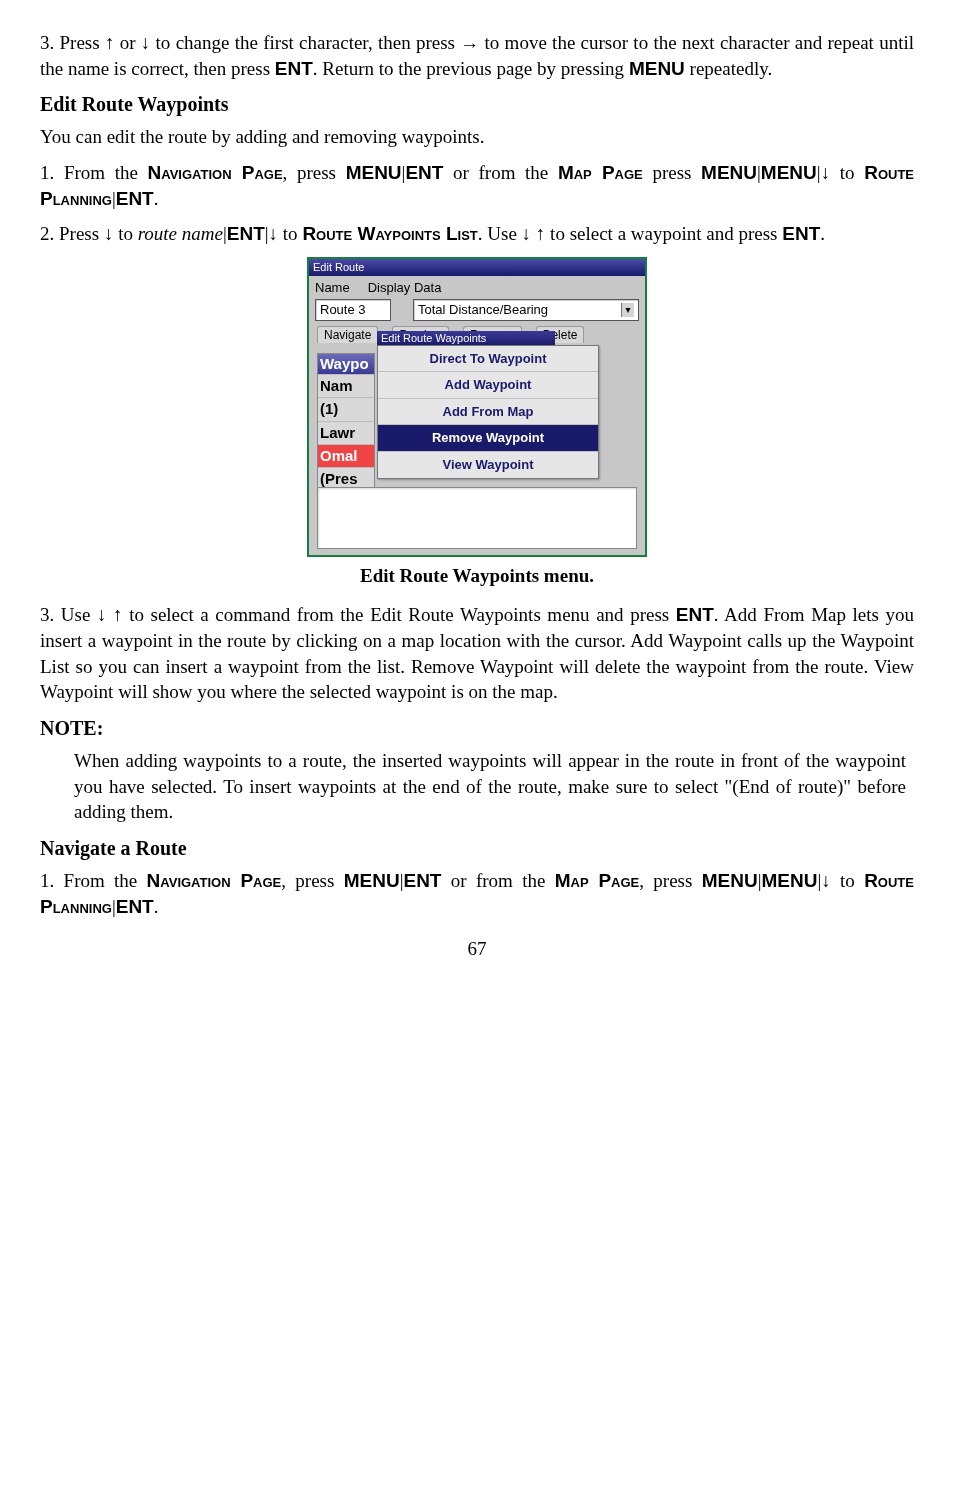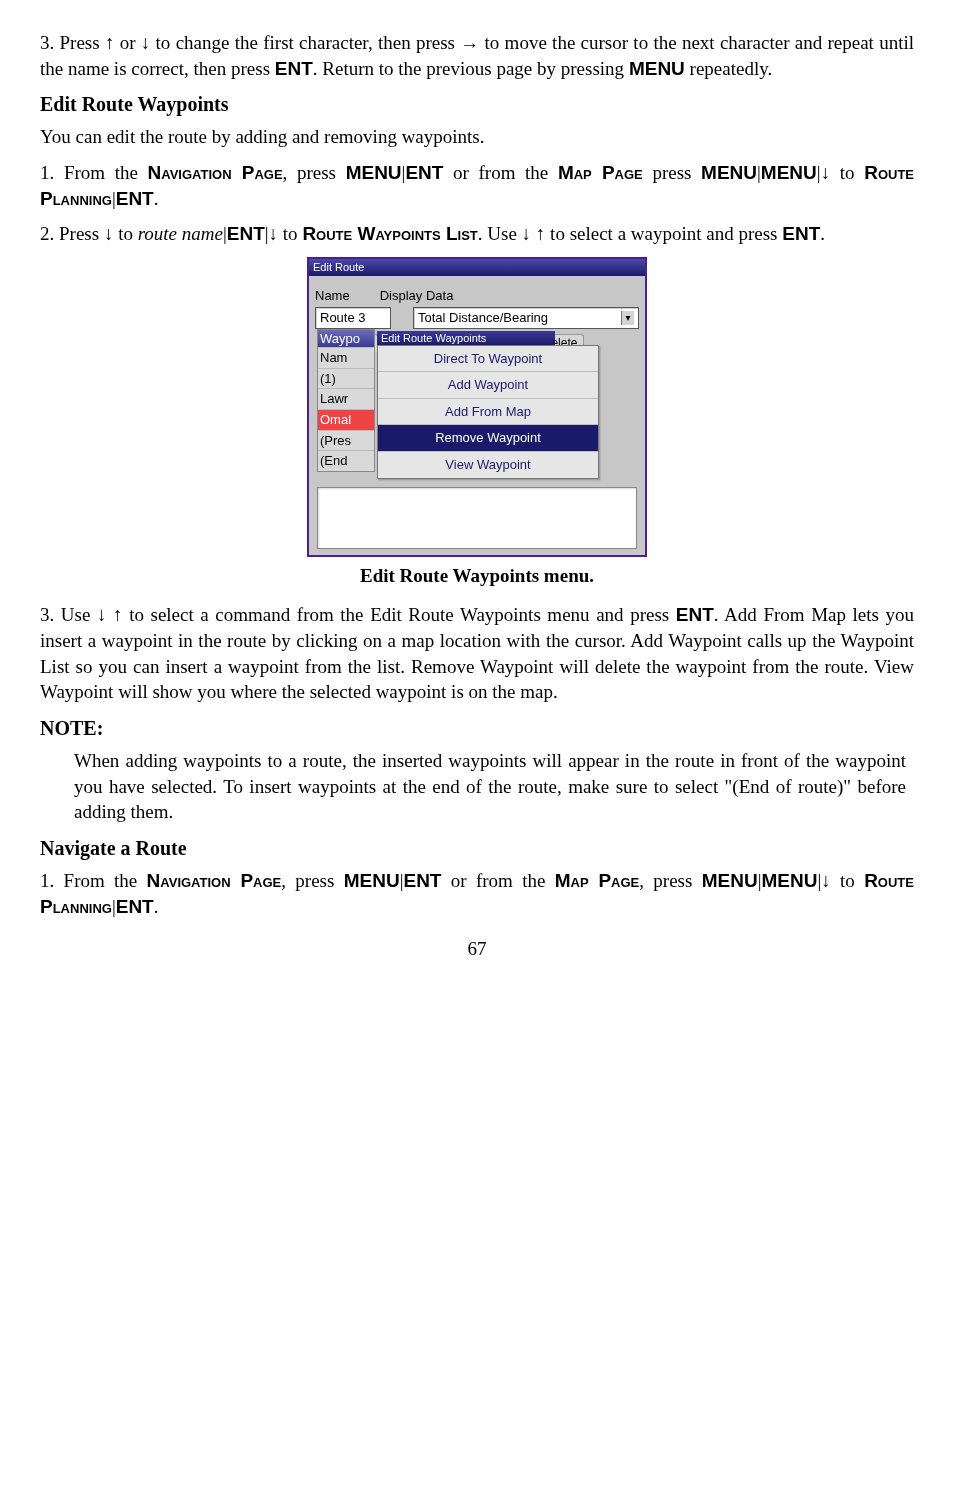--- a/index.html
+++ b/index.html
@@ -17,65 +17,66 @@
   .heading { font-weight: bold; font-size: 20px; margin: 10px 0 6px 0; }
   .bold { font-weight: bold; font-family: Arial, sans-serif; }
   .smallcaps { font-variant: small-caps; font-family: Arial, sans-serif; font-weight: bold;}
   .note-body { margin-left: 34px; margin-right: 8px; text-align: justify;}
   .caption { text-align: center; font-weight: bold; margin: 6px 0 14px 0;}
   .page-num { text-align: center; margin-top: 17px; font-size: 19px;}
 
   
   .shot-wrap { width: 340px; margin: 8px auto 4px auto; }
   .shot {
-    border: 2px solid #4c1d95;
+    border: 2px solid #15803d;
     background: #c7c7c7;
     font-family: "Segoe UI", Tahoma, Arial, sans-serif;
     font-size: 13px;
     color: #000;
     position: relative;
     height: 300px;
     box-sizing: border-box;
   }
   .winbar {
     background: linear-gradient(#4a4aa8,#1a1a6a);
     color: #fff;
     font-size: 11px;
     padding: 1px 4px;
   }
-  .toprow { display: flex; align-items: center; padding: 3px 6px; gap: 30px; margin-top: 8px;}
+  .toprow { display: flex; align-items: center; padding: 3px 6px; gap: 18px;}
   .toprow2 { display: flex; align-items: center; padding: 0 6px 3px 6px; gap: 22px;}
   .field {
     background: #fff;
     border: 1px solid #555;
     padding: 1px 4px;
     box-shadow: inset 1px 1px 1px rgba(0,0,0,0.2);
     flex: 1;
     display: flex; justify-content: space-between; align-items: center;
   }
   .dd { width:12px; height:14px; background:#d4d4d4; border-left:1px solid #777; display:inline-block; text-align:center; font-size:10px; line-height:14px;}
   .tabs { padding: 2px 8px 0 8px; font-size: 12px; display:flex; gap: 14px;}
   .tabs span {background:#d8d8d8; border:1px solid #999; border-bottom:none; padding:0 6px; border-radius: 3px 3px 0 0;}
   .inner-title {
     position:absolute; left:68px; top:72px;
     background: linear-gradient(#3a3a95,#1a1a6a);
     color:#fff; font-size:11px; padding:0 4px; width: 170px;
   }
   .leftcol {
-    position:absolute; left:8px; top:70px;
+    position:absolute; left:8px; top:94px;
     background:#e6e6e6; border:1px solid #888; width:56px; padding:0;
-    font-size:13px;
+    font-size:15px;
+    font-weight:bold;
   }
   .leftcol .hdr { background: linear-gradient(#6b6bb8,#3a3a95); color:#fff; padding:0 2px;}
   .leftcol .cell { background:#d9d9d9; padding:1px 2px; border-top:1px solid #bbb;}
   .menu {
     position:absolute; left:68px; top:86px; width:220px;
     background:#e6e6e6; border:1px solid #777; box-shadow: 1px 1px 2px rgba(0,0,0,0.3);
   }
-  .menu .item { text-align:center; padding:4px 2px; font-size:13px; color:#1a1a6a; font-weight:normal; border-bottom:1px solid #bfbfbf;}
+  .menu .item { text-align:center; padding:4px 2px; font-size:13px; color:#1a1a6a; font-weight:bold; border-bottom:1px solid #bfbfbf;}
   .menu .item.sel { background:#1a1a6a; color:#fff;}
   .menu .item:last-child{border-bottom:none;}
   .inner-bottom {
     position:absolute; left:8px; right:8px; bottom:6px; top:228px;
     background:#fff; border:1px solid #888; box-shadow: inset 1px 1px 2px rgba(0,0,0,0.15);
   }
 </style>
 </head>
 <body>
 

